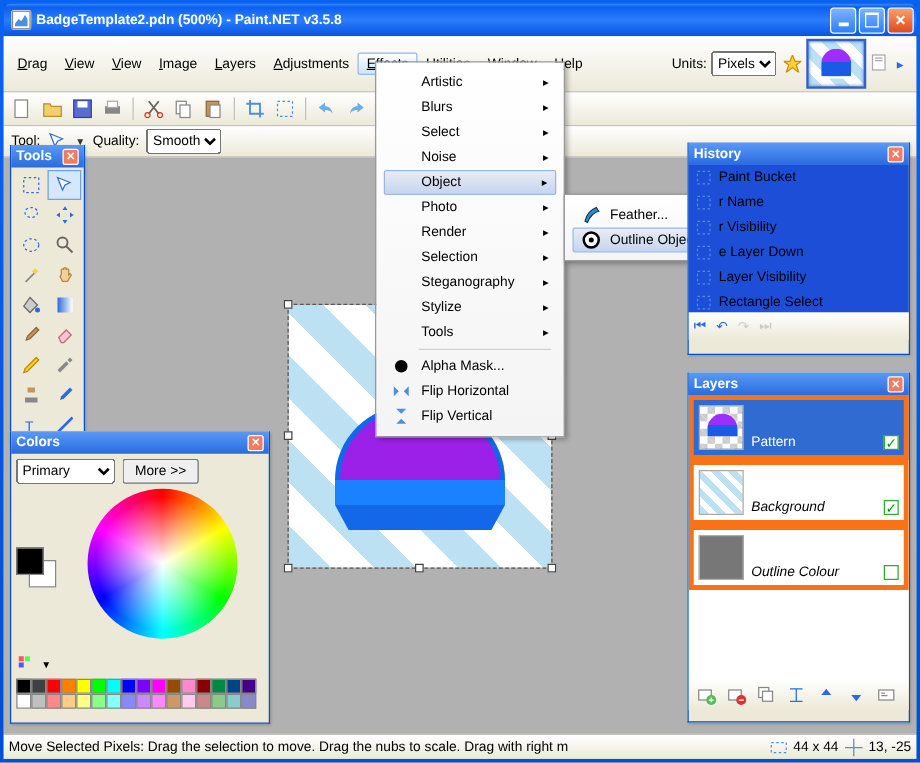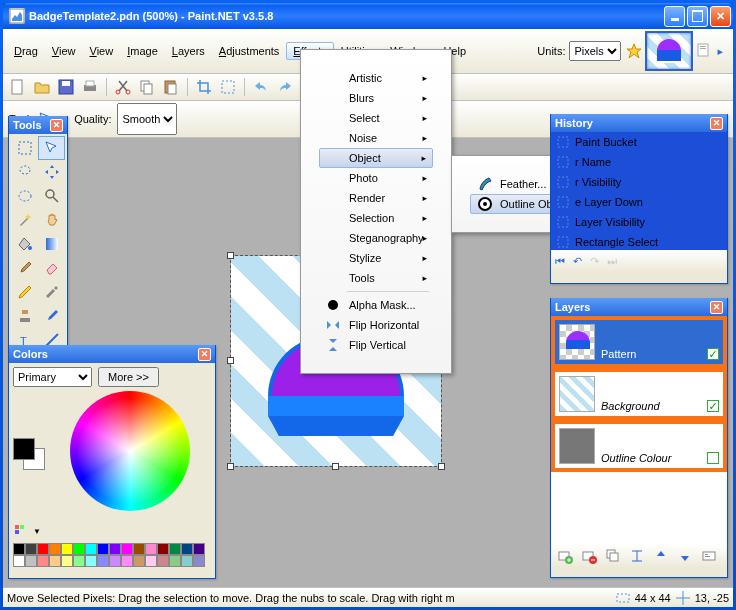--- a/index.html
+++ b/index.html
@@ -26,21 +26,21 @@
 .units-label { margin: 0 4px; }
 .units-select { height: 20px; font-size:11px; }
 .doc-sel { display:flex; gap:4px; padding:0 6px; align-items:center; }
 .doc-thumb { width:48px; height:40px; border:2px solid #5a88c9; background:repeating-linear-gradient(45deg, #bce1f3 0 8px, #fff 8px 16px); display:flex; align-items:center; justify-content:center; }
 .doc-thumb.active { border-color:#3161c3; box-shadow:0 0 3px #4178dd inset; }
 .arc { width:24px;height:24px;border-radius:50% 50% 0 0;background:linear-gradient(#9c2fff 0 50%, #1a5be5 50% 100%); border-bottom:2px solid #fff; }
 .toolbar { display:flex; align-items:center; gap:2px; padding:2px 4px; background: linear-gradient(#fff,#ece9d8); border-bottom: 1px solid #c0c0c0; }
 .tbicon { width:22px;height:22px;display:flex;align-items:center;justify-content:center;border-radius:2px; }
 .sep { width:1px; height:18px; background:#c0c0c0; margin:0 3px; }
 .tool-row2 { display:flex; align-items:center; gap:6px; padding:2px 6px; background: linear-gradient(#fff,#ece9d8); border-bottom: 1px solid #c0c0c0; }
-.quality-select { height:32px; width:60px; font-size:11px;}
+.quality-select { height:20px; width:60px; font-size:11px;}
 .workspace { flex:1; background:#b1b1b1; position:relative; overflow:hidden; }
 .canvas { position:absolute; left:228px; top:118px; width:210px; height:210px; background:repeating-linear-gradient(45deg, #bce1f3 0 24px, #fff 24px 48px); outline:1px dashed #555; }
 .handle { position:absolute; width:7px; height:7px; border:1px solid #444; background:#fff; }
 .handle.tl{left:-4px;top:-4px}.handle.tr{right:-4px;top:-4px}.handle.bl{left:-4px;bottom:-4px}.handle.br{right:-4px;bottom:-4px}
 .handle.tm{left:calc(50% - 4px);top:-4px}.handle.bm{left:calc(50% - 4px);bottom:-4px}
 .handle.ml{left:-4px;top:calc(50% - 4px)}.handle.mr{right:-4px;top:calc(50% - 4px)}
 .overlay-shape { position:absolute; left:50%; transform:translateX(-50%); top:80px; width:136px; }
 .overlay-shape .arc2 { width:100%;height:60px;border-radius:60px 60px 0 0;background:#9c21e8;border:4px solid #1268e8;border-bottom:none; }
 .overlay-shape .mid { width:100%;height:20px;background:#1a82ff; }
 .overlay-shape .bot { width:100%;height:20px;background:#1268e8;clip-path:polygon(0 0,100% 0,92% 100%,8% 100%); }
@@ -83,21 +83,21 @@
   linear-gradient(45deg,#ccc 25%,transparent 25%,transparent 75%,#ccc 75%),
   linear-gradient(45deg,#ccc 25%,#fff 25%,#fff 75%,#ccc 75%);
   background-size:12px 12px; background-position:0 0,6px 6px; position:relative;}
 .layer-thumb.bgstripe { background:repeating-linear-gradient(45deg, #bce1f3 0 5px, #fff 5px 10px);}
 .layer-thumb.solid { background:#777;}
 .layer-name{flex:1; font-style:italic;}
 .layer-item.sel .layer-name{font-style:normal;}
 .layer-check { width:12px;height:12px;border:1px solid #3a3;background:#fff;display:flex;align-items:center;justify-content:center;color:#090; }
 .layers-btns { height:24px; display:flex; align-items:center; gap:4px; padding:0 4px; background:linear-gradient(#fff,#ece9d8); }
 .lbtn{width:20px;height:20px;display:flex;align-items:center;justify-content:center;}
-.dropdown-menu { position:absolute; background:linear-gradient(#fff,#f4f4f4); border:1px solid #9a9a9a; box-shadow:2px 2px 4px rgba(0,0,0,0.3); padding:18px; }
+.dropdown-menu { position:absolute; background:linear-gradient(#fff,#f4f4f4); border:1px solid #9a9a9a; box-shadow:2px 2px 4px rgba(0,0,0,0.3); padding:6px; }
 .dropdown-item { display:flex; align-items:center; padding:4px 18px 4px 30px; white-space:nowrap; position:relative;}
 .dropdown-item.sub::after { content:"▸"; position:absolute; right:6px; font-size:9px;}
 .dropdown-item.highlight { background:linear-gradient(#e9edf4,#c5d4ee); border:1px solid #97b7e8; padding:3px 17px 3px 29px; border-radius:2px; }
 .dropdown-item .icon{position:absolute;left:6px;width:16px;height:16px;}
 .dropdown-sep { height:1px; background:#d0d0d0; margin:3px 4px 3px 28px; }
 #effects-menu { left:297px; top:20px; width:152px; }
 #object-submenu { left:448px; top:126px; width:129px; }
 .iconsvg{width:16px;height:16px;}
 .newstaricon{width:14px;height:14px;}
 </style>

